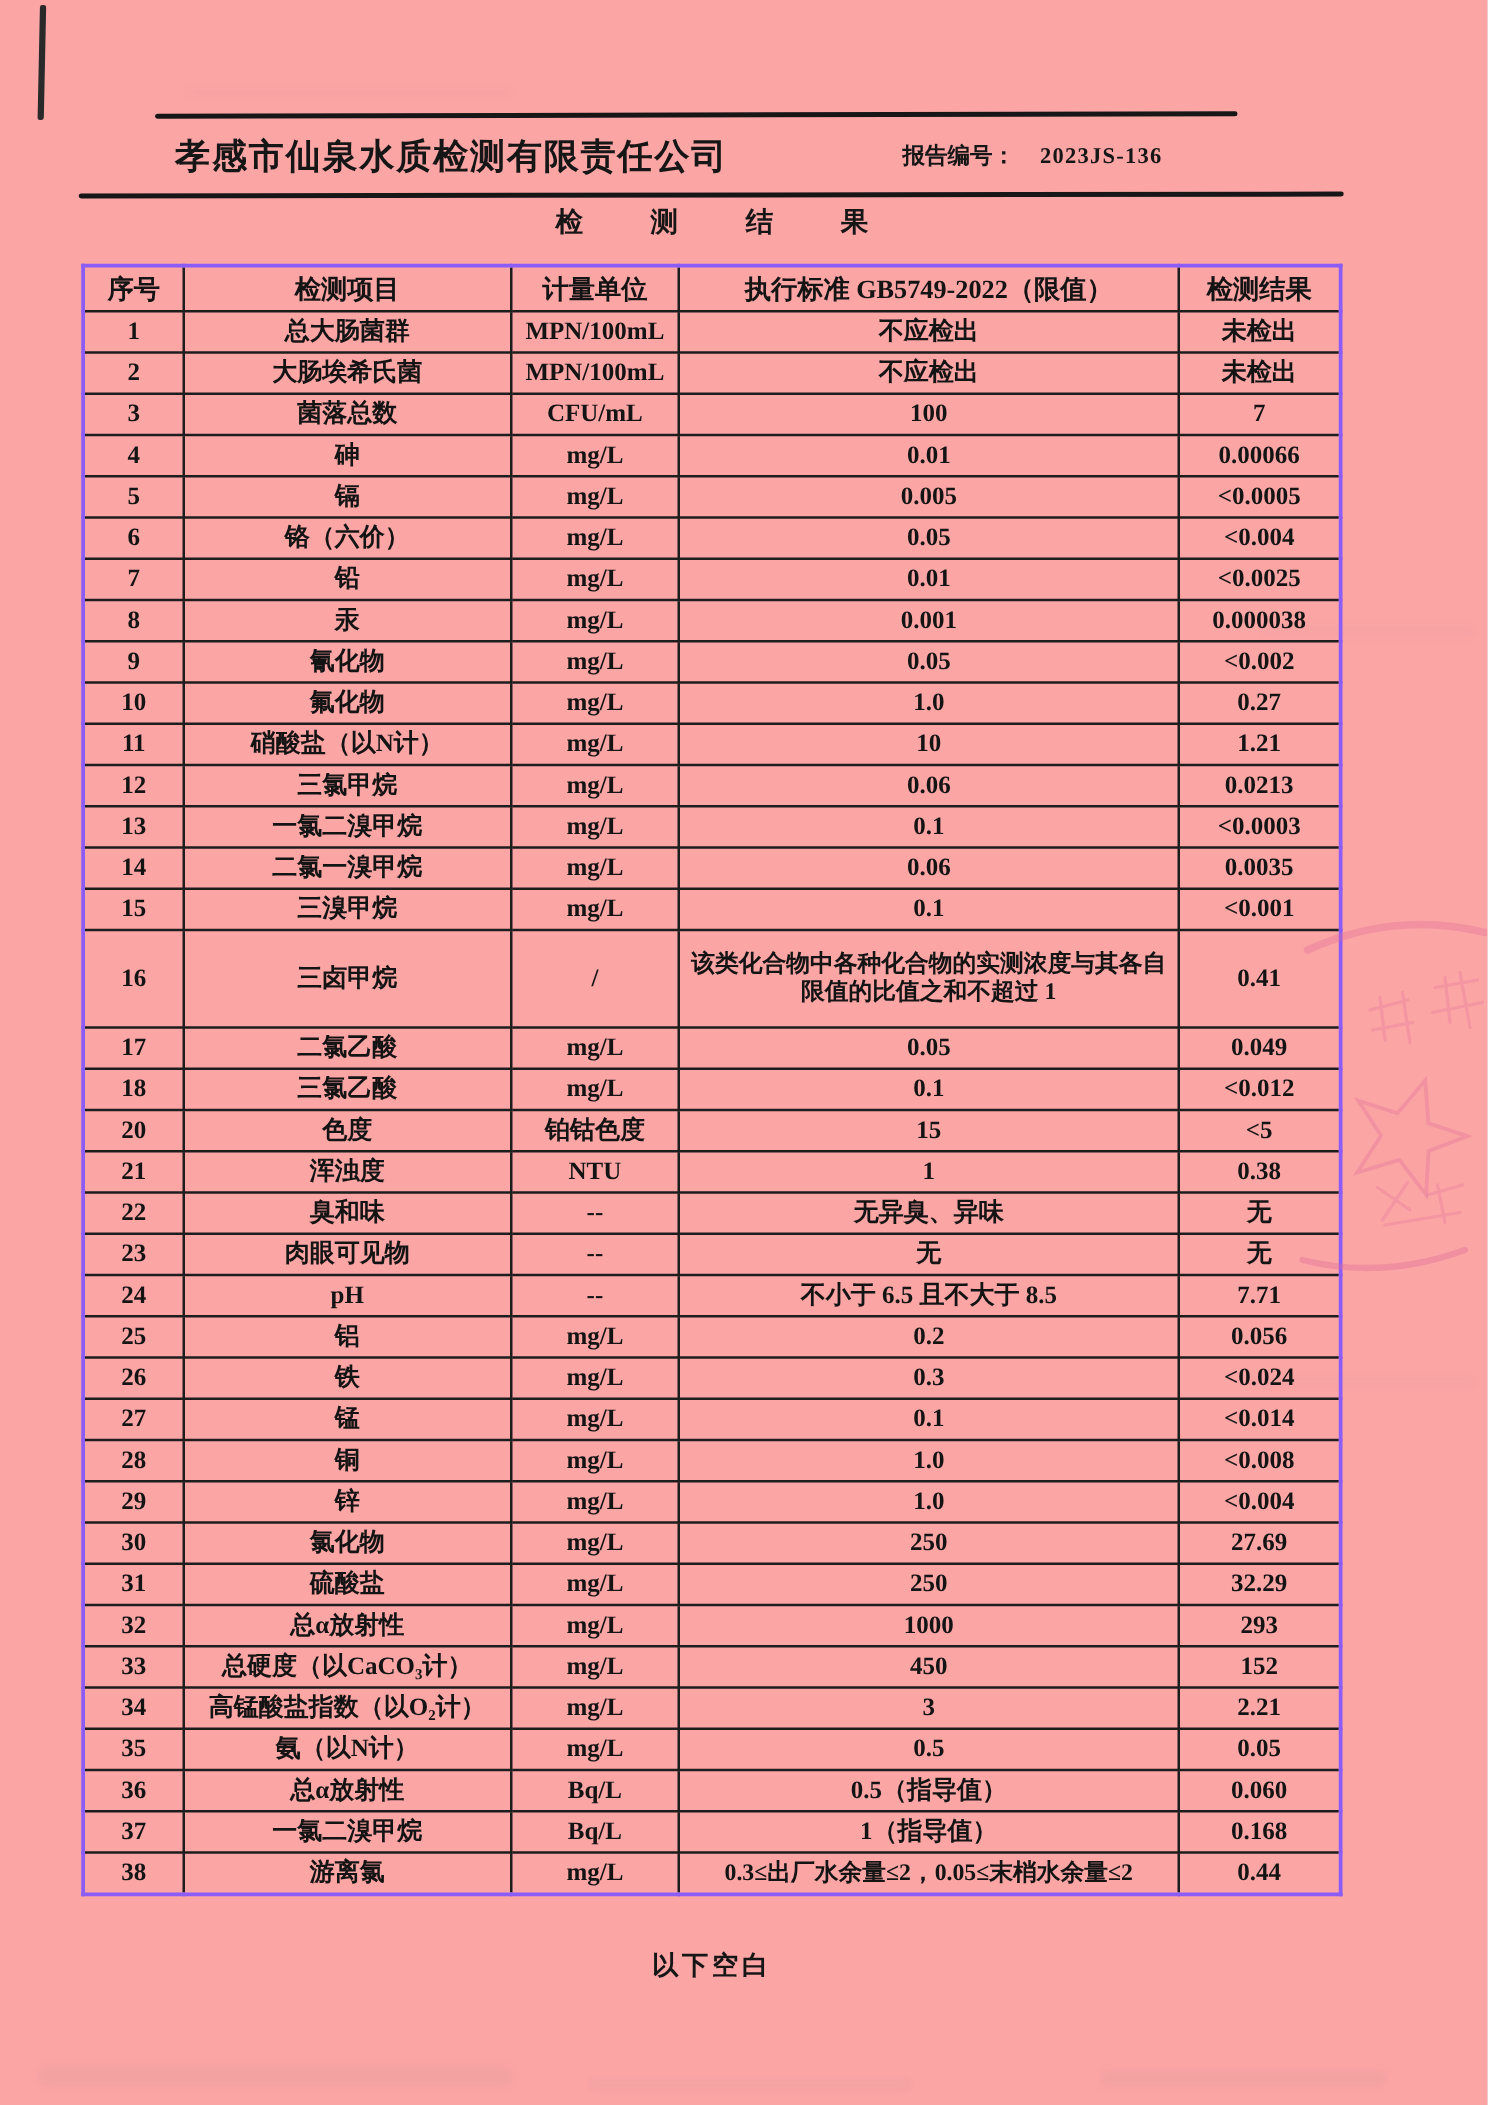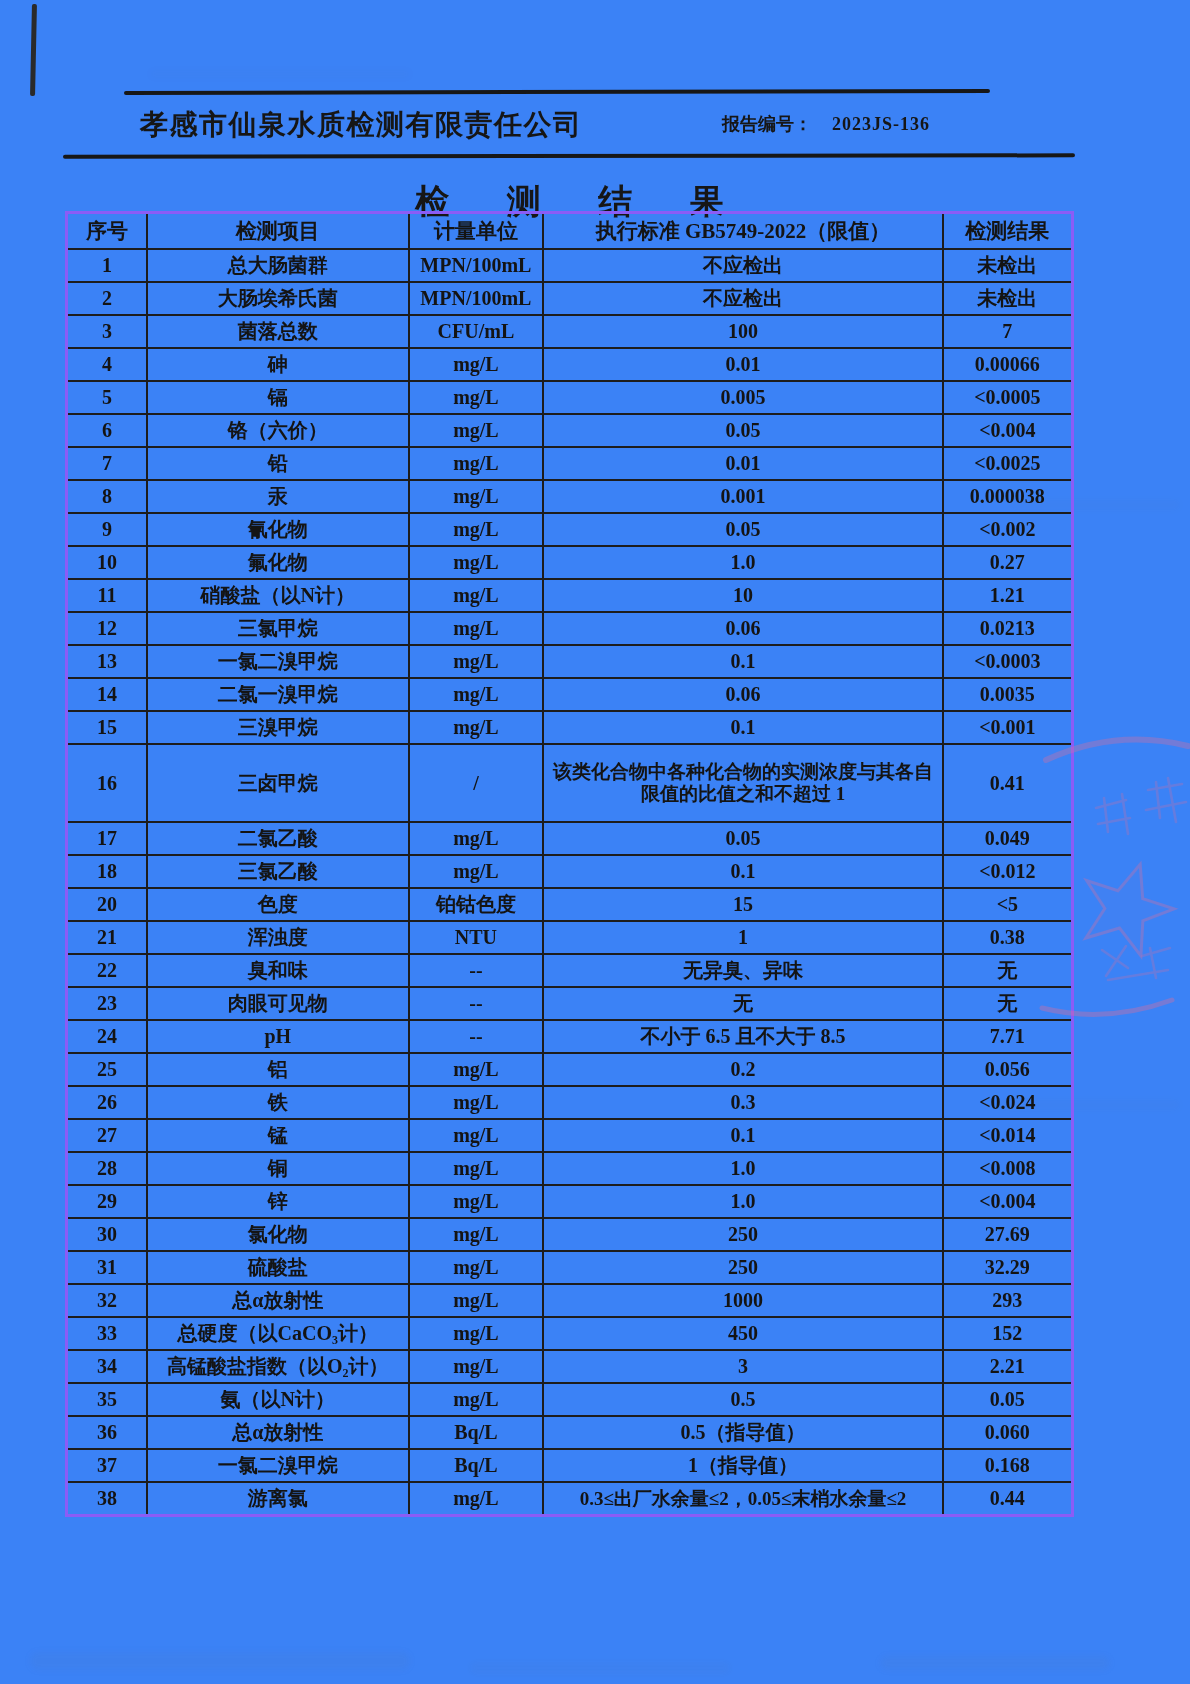--- a/index.html
+++ b/index.html
@@ -1,20 +1,20 @@
 <!DOCTYPE html>
 <html><head>
 <meta charset="utf-8">
 <style>
   html,body{margin:0;padding:0;background:#e8e8e6;}
   .page{
     position:relative;
     width:1190px;height:1684px;
     margin:0 auto;
-    background:#3b82f6;
+    background:#fca5a5;
     overflow:hidden;
     font-family:"Liberation Serif","DejaVu Serif",serif;
     color:#161616;
   }
   
   .mark-topleft{
     position:absolute;left:31px;top:4px;width:5px;height:92px;
     background:#2a2a2a;transform:rotate(1.2deg);border-radius:2px;
   }
   .streak{position:absolute;background:rgba(110,110,110,0.055);filter:blur(3px);border-radius:8px;}
@@ -35,24 +35,23 @@
     font-family:"Liberation Sans","DejaVu Sans",sans-serif;
   }
   .report{
     position:absolute;left:722px;top:112px;white-space:nowrap;
     font-size:18px;font-weight:bold;
   }
   .report .num{margin-left:20px;letter-spacing:1px;}
 
   .doc-title{
     position:absolute;left:65px;top:163px;width:1009px;
-    text-align:center;font-size:34px;font-weight:bold;
+    text-align:center;font-size:22px;font-weight:bold;
     letter-spacing:24px;text-indent:24px;
     font-family:"Liberation Sans","DejaVu Sans",sans-serif;
-    margin-top:16px;
   }
 
   table.results{
     position:absolute;left:65px;top:211px;width:1009px;
     border-collapse:collapse;table-layout:fixed;
     border:3px solid #8b5cf6;
   }
   table.results th, table.results td{
     border:2px solid #1d1d1d;
     text-align:center;vertical-align:middle;
@@ -372,20 +371,21 @@
         <tr>
           <td>38</td>
           <td>游离氯</td>
           <td>mg/L</td>
           <td class="small">0.3≤出厂水余量≤2，0.05≤末梢水余量≤2</td>
           <td>0.44</td>
         </tr>
       </tbody>
   </table>
 
+  <div class="footer-note">以下空白</div>
 
   <svg class="stamp" viewBox="0 0 152 330">
     <g stroke="#dd6d9b" fill="none" stroke-linecap="round">
       <path d="M8,48 Q78,16 150,34" stroke-width="6" opacity="0.55"></path>
       <path d="M4,296 Q68,312 134,288" stroke-width="5" opacity="0.6"></path>
 
       <g stroke-width="2.6" opacity="0.42">
         <path d="M58,96 l30,-8 M66,86 l4,34 M60,112 l32,-6 M84,82 l6,40"></path>
         <path d="M110,78 l34,-6 M118,70 l4,36 M108,98 l40,-8 M130,66 l8,44"></path>
         <path d="M64,238 l26,18 M88,234 l-20,30 M104,244 l28,-8 M112,236 l6,30 M70,268 l60,-10"></path>

